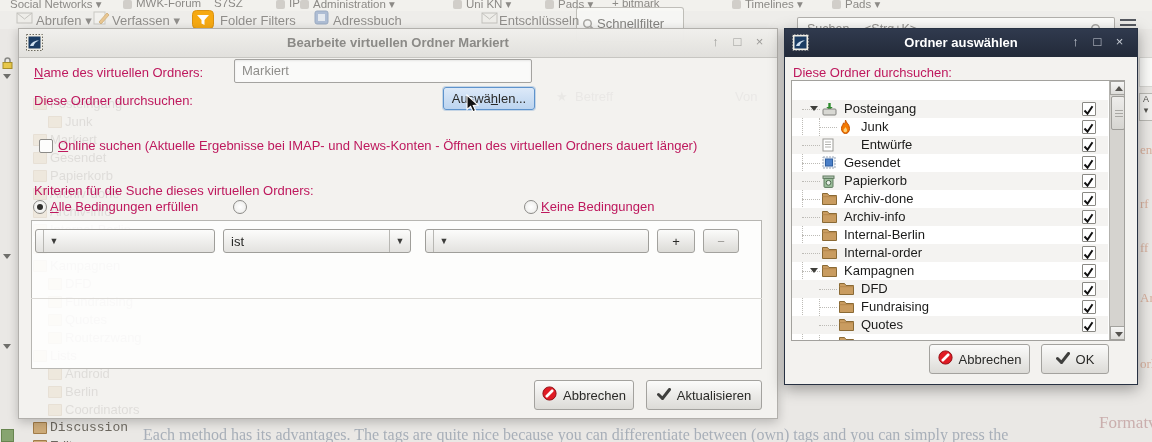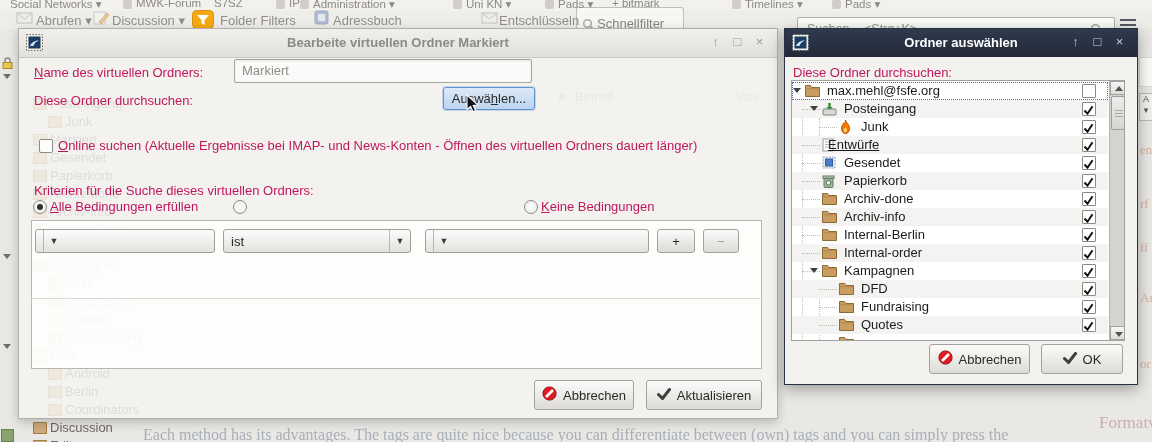--- a/index.html
+++ b/index.html
@@ -165,21 +165,21 @@
       <div class="bmk" style="left: 845px;">Pads ▾</div>
       <div class="tbicon" style="left: 16px; opacity: 0.5;"><svg width="17" height="14">
           <rect x="1" y="3" width="15" height="10" fill="#efeee9" stroke="#9a9892"></rect>
           <path d="M1 3l7.5 6L16 3" fill="none" stroke="#9a9892"></path>
         </svg></div>
       <div class="tbi" style="left: 36px;">Abrufen ▾</div>
       <div class="tbicon" style="left: 93px; opacity: 0.5;"><svg width="17" height="16">
           <rect x="1" y="2" width="11" height="12" fill="#f7f6f2" stroke="#a8a6a0"></rect>
           <path d="M6 12L14 3l2 2-8 9z" fill="#e8a33d" stroke="#b97f22"></path>
         </svg></div>
-      <div class="tbi" style="left: 112px;">Discussion ▾</div>
+      <div class="tbi" style="left: 112px;">Verfassen ▾</div>
       <div class="tbicon" style="left: 192px; opacity: 0.92;"><svg width="22" height="19">
           <rect x="0.5" y="0.5" width="21" height="18" rx="4" fill="#f7a400" stroke="#d88a00"></rect>
           <path d="M5 5h12l-4.5 5v5l-3-1.5V10z" fill="#fff"></path>
         </svg></div>
       <div class="tbi" style="left: 220px;">Folder Filters</div>
       <div class="tbicon" style="left: 314px; opacity: 0.5;"><svg width="15" height="15">
           <rect x="1" y="1" width="13" height="13" rx="2" fill="#6f8fc0" stroke="#4a6a9a"></rect>
           <rect x="4" y="4" width="7" height="7" fill="#dce6f4"></rect>
         </svg></div>
       <div class="tbi" style="left: 333px;">Adressbuch</div>
@@ -218,21 +218,21 @@
       <div class="ghostfolder" style="left: 65px; top: 330px;">Routerzwang</div>
       <div class="gficon" style="left: 33px; top: 350px;"></div>
       <div class="ghostfolder" style="left: 50px; top: 348px;">Lists</div>
       <div class="gficon" style="left: 48px; top: 368px;"></div>
       <div class="ghostfolder" style="left: 65px; top: 366px;">Android</div>
       <div class="gficon" style="left: 48px; top: 386px;"></div>
       <div class="ghostfolder" style="left: 65px; top: 384px;">Berlin</div>
       <div class="gficon" style="left: 48px; top: 404px;"></div>
       <div class="ghostfolder" style="left: 65px; top: 402px;">Coordinators</div>
       <div class="gficon" style="left: 33px; top: 422px;"></div>
-      <div class="ghostfolder" style="left: 50px; top: 420px;">Discussion</div>
+      <div class="ghostfolder" style="left: 50px; top: 420px; font-family: Liberation Mono, monospace;">Discussion</div>
       <div class="gficon" style="left: 33px; top: 440px;"></div>
       <div class="ghostfolder" style="left: 50px; top: 438px;">Editor</div>
       <div class="edgefrag" style="left: 1140px; top: 142px;">en</div>
       <div class="edgefrag" style="left: 1140px; top: 196px;">rf</div>
       <div class="edgefrag" style="left: 1140px; top: 240px;">ff</div>
       <div class="edgefrag" style="left: 1140px; top: 290px;">Ar</div>
       <div class="edgefrag" style="left: 1140px; top: 356px;">orl</div>
     </div>
 
   <div id="dlg1">
@@ -327,29 +327,20 @@
           </div>
         <div class="sthumb">
             <div class="grip" style="top:13px"></div>
             <div class="grip" style="top:16px"></div>
             <div class="grip" style="top:19px"></div>
           </div>
         <div class="sbtn" style="top:245px">
             <div class="sarr" style="top:5px;border-top:5px solid #55534f"></div>
           </div>
       </div>
-    <div class="trow focused" style="top: 1px;">
-          <div class="twisty" style="left: 1px;"></div>
-          <div class="ticon" style="left: 13px;"><svg width="15" height="13" viewBox="0 0 15 13">
-              <path d="M.5 1.5h5l1.5 2h7.5v9H.5z" fill="#c99c60" stroke="#8a6a35"></path>
-              <path d="M.5 4.7h14" stroke="#b5884d"></path>
-            </svg></div>
-          <div class="tlabel" style="left: 35px;">max.mehl@fsfe.org</div>
-          <div class="tcheck"></div>
-        </div>
         <div class="trow stripe" style="top: 19px;">
           <div class="hstub" style="left: 10px; width: 18px;"></div>
           <div class="twisty" style="left: 18px;"></div>
           <div class="ticon" style="left: 30px;"><svg width="15" height="14">
               <path d="M7.5 1v4.5" stroke="#2e8b2e" stroke-width="2.4"></path>
               <path d="M4.3 5l3.2 3.4L10.7 5z" fill="#2e8b2e"></path>
               <rect x="1" y="7" width="13" height="6" rx="1" fill="#d8d8d3" stroke="#82827e"></rect>
             </svg></div>
           <div class="tlabel" style="left: 52px;">Posteingang</div>
           <div class="tcheck"><svg width="11" height="11">
@@ -366,21 +357,21 @@
           <div class="tcheck"><svg width="11" height="11">
               <path d="M1.5 5.5l3 3.2 5-7.5" fill="none" stroke="#111" stroke-width="2"></path>
             </svg></div>
         </div>
         <div class="trow stripe" style="top: 55px;">
           <div class="hstub" style="left: 10px; width: 18px;"></div>
           <div class="ticon" style="left: 30px;"><svg width="12" height="14">
               <rect x="1" y="1" width="10" height="12" fill="#fff" stroke="#9a9a96"></rect>
               <path d="M3 4h6M3 6.5h6M3 9h6" stroke="#b0b0ac"></path>
             </svg></div>
-          <div class="tlabel" style="left: 36px; text-decoration: underline;">Entwürfe</div>
+          <div class="tlabel" style="left: 69px;">Entwürfe</div>
           <div class="tcheck"><svg width="11" height="11">
               <path d="M1.5 5.5l3 3.2 5-7.5" fill="none" stroke="#111" stroke-width="2"></path>
             </svg></div>
         </div>
         <div class="trow" style="top: 73px;">
           <div class="hstub" style="left: 10px; width: 18px;"></div>
           <div class="ticon" style="left: 30px;"><svg width="14" height="13">
               <rect x="1" y="1" width="12" height="11" fill="#e8eef6" stroke="#9aa6b6" stroke-dasharray="2 1"></rect>
               <rect x="3.5" y="3" width="7" height="7" fill="#4a7fc8" stroke="#2f5fa0"></rect>
             </svg></div>
@@ -499,21 +490,21 @@
         </div>
       </div>
 
     <div class="btn" style="left:144px;top:315px;width:101px;height:30px">
       <span><svg width="15" height="15" viewBox="0 0 15 15">
             <circle cx="7.5" cy="7.5" r="6.6" fill="#e01b24" stroke="#941218"></circle>
             <rect x="2.4" y="6.1" width="10.2" height="2.8" rx="1.2" fill="#fff" transform="rotate(-45 7.5 7.5)"></rect>
           </svg></span>
       <span>Abbrechen</span>
     </div>
-    <div class="btn" style="left:256px;top:315px;width:82px;height:30px">
+    <div class="btn" style="left:256px;top:315px;width:68px;height:30px">
       <span><svg width="14" height="12">
             <path d="M1.5 6.5l4 4 7-9" fill="none" stroke="#3f3f3d" stroke-width="3" stroke-linecap="round"></path>
           </svg></span>
       <span>OK</span>
     </div>
   </div>
 
   <div class="cursor">
     <svg width="14" height="20" viewBox="0 0 14 20">
         <path d="M1 1 L1 15.5 L4.6 12.4 L7 17.8 L9.6 16.6 L7.2 11.4 L12 11 Z" fill="#111" stroke="#fff" stroke-width="1.1"></path>

